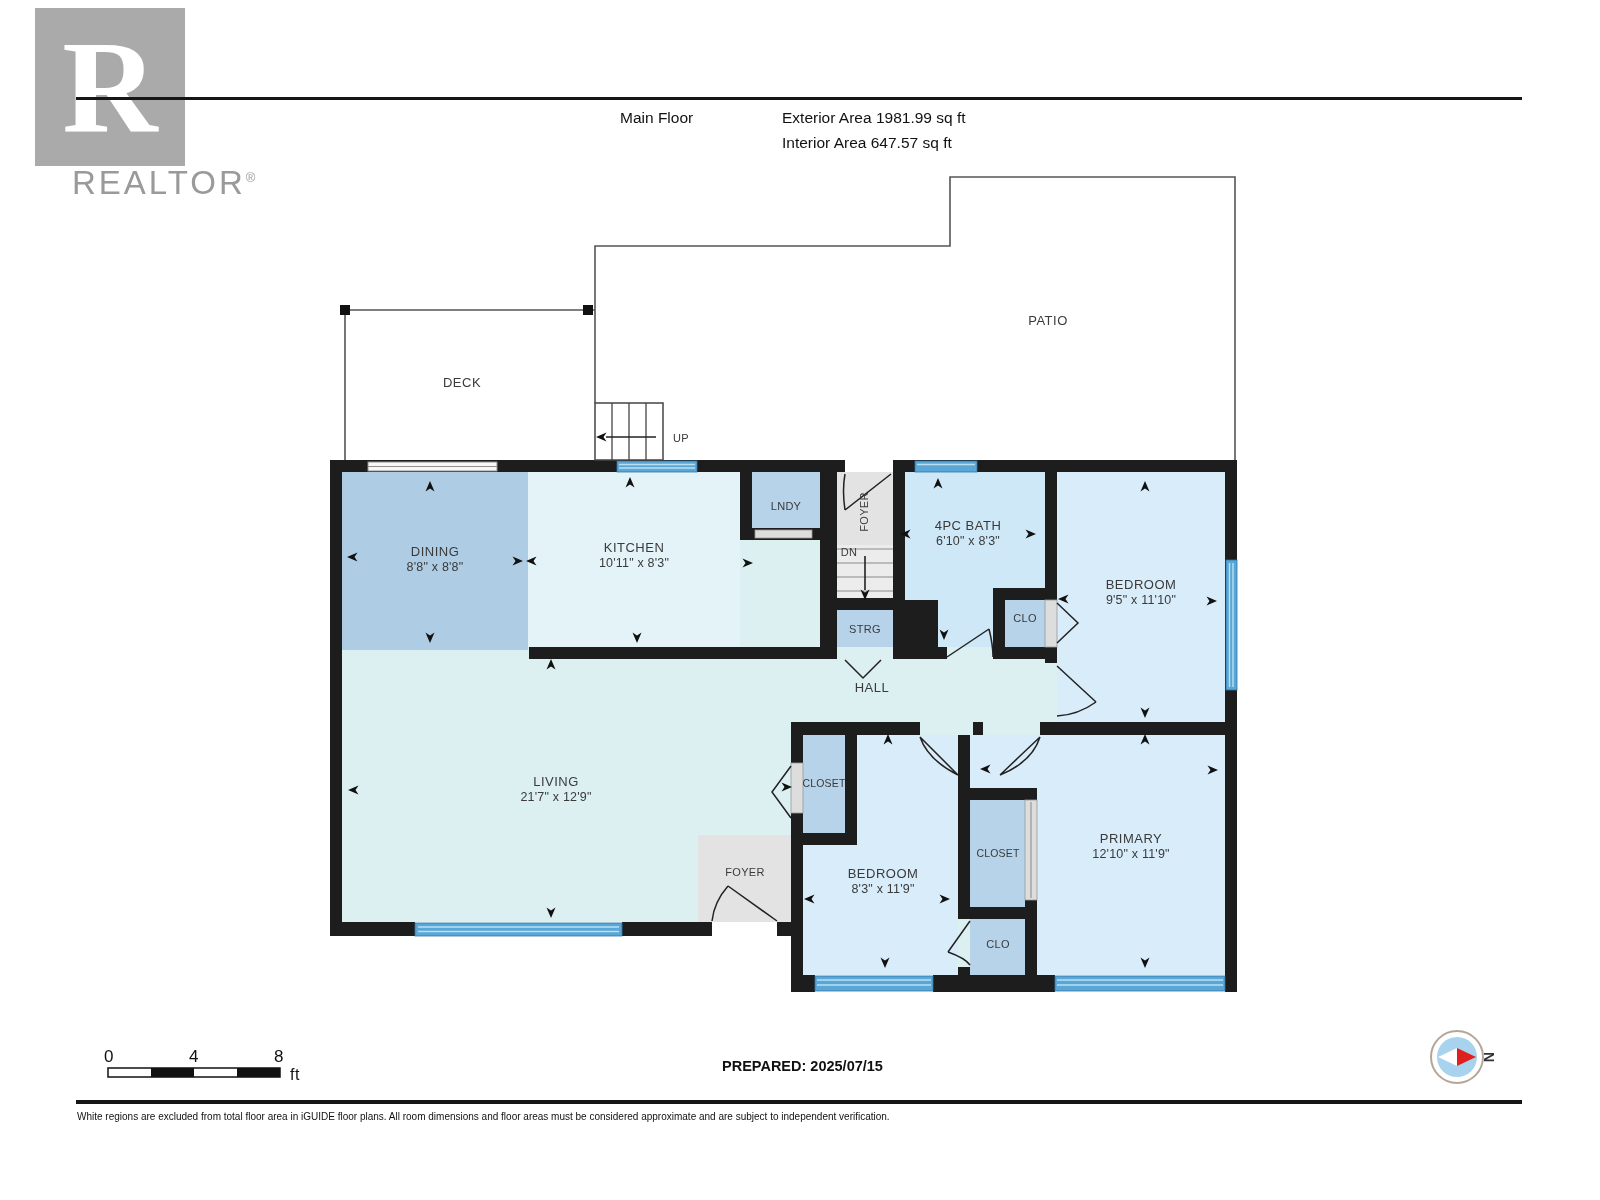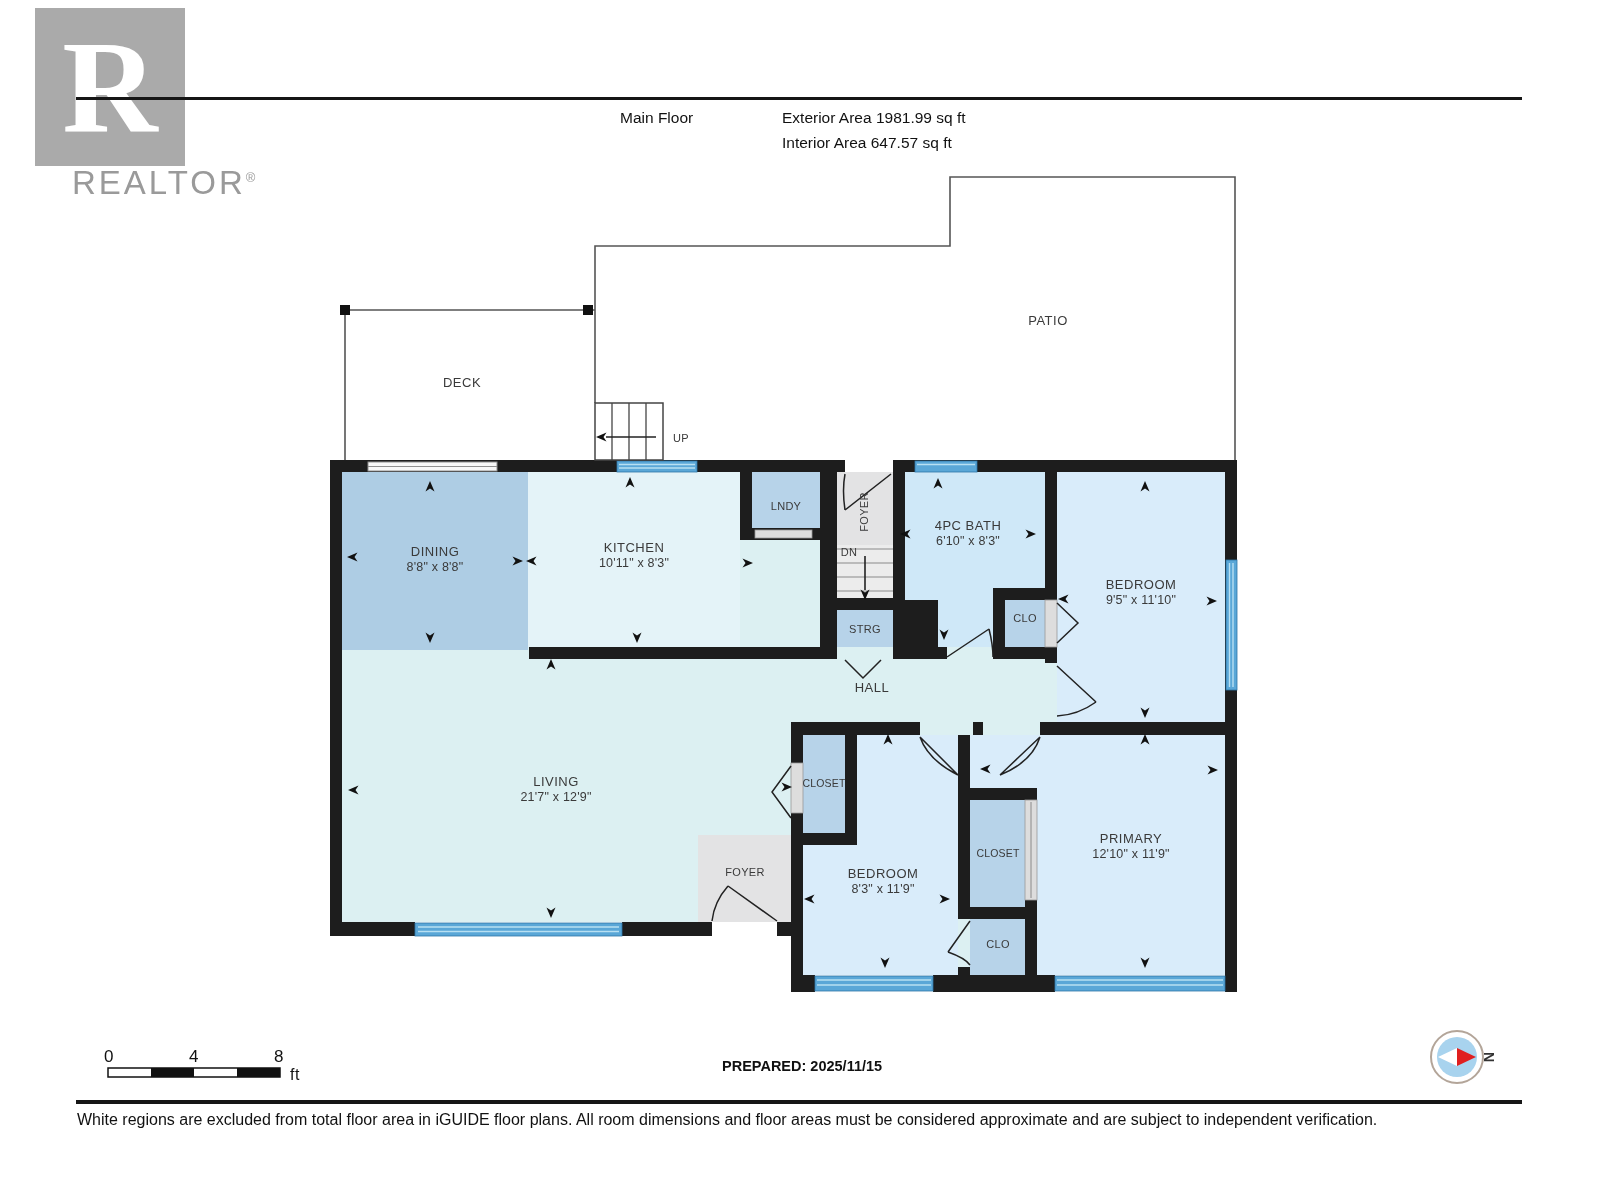--- a/index.html
+++ b/index.html
@@ -12,21 +12,21 @@
             font-family:"Liberation Serif",serif;font-weight:bold;font-size:132px;line-height:1;}
   .logo-word{left:30px;top:164px;font-size:33px;color:#9a9a9a;letter-spacing:3px;font-weight:400;margin-left:42px;}
   .logo-word .reg{font-size:13px;vertical-align:super;letter-spacing:0;}
   .title{left:0;top:52px;width:1600px;text-align:center;font-size:29px;font-weight:bold;}
   .rule{background:#161616;}
   .floorlbl{left:620px;top:109px;width:147px;text-align:left;font-size:15.5px;font-weight:normal;}
   .areaext{left:782px;top:109px;font-size:15.5px;}
   .areaint{left:782px;top:134px;font-size:15.5px;}
   
   .prepared{left:722px;top:1058px;font-size:14.5px;font-weight:bold;}
-  .disclaimer{left:77px;top:1111px;font-size:16px;}
+  .disclaimer{left:77px;top:1111px;font-size:10px;}
   
   svg{position:absolute;left:0;top:0;}
   .rlabel{font-family:"Liberation Sans",sans-serif;font-size:13px;fill:#3a3a3a;
           letter-spacing:.5px;text-anchor:middle;}
   .rdims{font-size:12.5px;letter-spacing:.2px;}
   .rsmall{font-size:11px;letter-spacing:.3px;}
   .rtiny{font-size:10.5px;letter-spacing:.2px;}
 </style>
 </head>
 <body>
@@ -249,17 +249,17 @@
 
     <g>
       <circle cx="1457" cy="1057" r="26" fill="#ffffff" stroke="#b3a599" stroke-width="2"></circle>
       <circle cx="1457" cy="1057" r="20" fill="#a8d3ee"></circle>
       <polygon points="1438,1057 1457,1048 1457,1066" fill="#ffffff"></polygon>
       <polygon points="1457,1048 1476,1057 1457,1066" fill="#e01f1f"></polygon>
       <text x="1489" y="1062" transform="rotate(90 1489 1057)" style="font-family:'Liberation Sans',sans-serif;font-size:14px;font-weight:bold;fill:#333;text-anchor:middle">N</text>
     </g>
   </svg>
 
-  <div class="abs prepared">PREPARED: 2025/11/15</div>
+  <div class="abs prepared">PREPARED: 2025/07/15</div>
   <div class="abs rule" style="left:76px;top:1100px;width:1446px;height:4px;"></div>
   <div class="abs disclaimer">White regions are excluded from total floor area in iGUIDE floor plans. All room dimensions and floor areas must be considered approximate and are subject to independent verification.</div>
 
 </div>
 
 </body></html>

